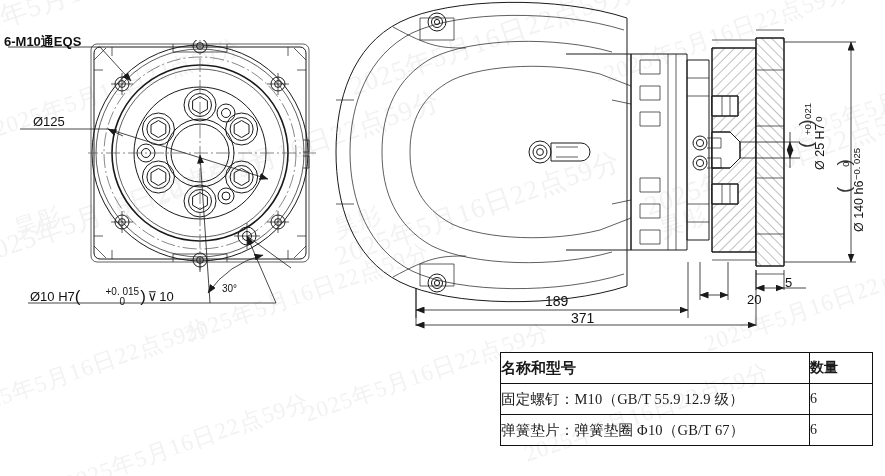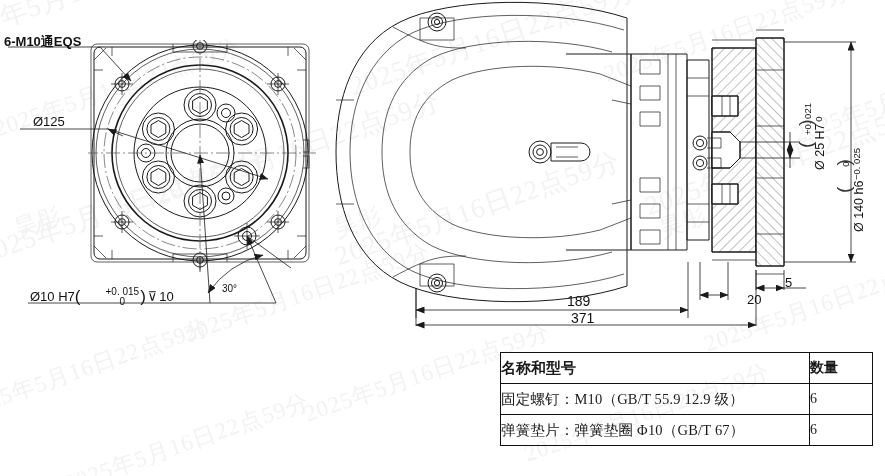--- a/index.html
+++ b/index.html
@@ -346,21 +346,21 @@
   </div>
   <div class="lbl vert" style="left:795px;top:148px;font-size:19px;transform:rotate(-90deg);color:#333;">(&nbsp;&nbsp;&nbsp;)</div>
 
   <div class="lbl vert" style="left:852px;top:232px;font-size:12.5px;transform:rotate(-90deg);">Ø 140  h6</div>
   <div class="lbl vert" style="left:840px;top:180px;font-size:9.5px;transform:rotate(-90deg);text-align:center;">
     <span style="display:block;">0</span>
     <span style="display:block;">−0. 025</span>
   </div>
   <div class="lbl vert" style="left:833px;top:193px;font-size:19px;transform:rotate(-90deg);color:#333;">(&nbsp;&nbsp;&nbsp;&nbsp;)</div>
 
-  <div class="lbl" style="left:567px;top:293px;font-size:14px;">189</div>
+  <div class="lbl" style="left:545px;top:293px;font-size:14px;">189</div>
   <div class="lbl" style="left:571px;top:310px;font-size:14px;">371</div>
   <div class="lbl" style="left:707px;top:292px;font-size:13px;margin-left:40px;">20</div>
   <div class="lbl" style="left:785px;top:275px;font-size:13px;">5</div>
 
   <table id="parts">
     <tbody>
         <tr>
       <th class="nm">名称和型号</th>
       <th class="qt">数量</th>
     </tr>

